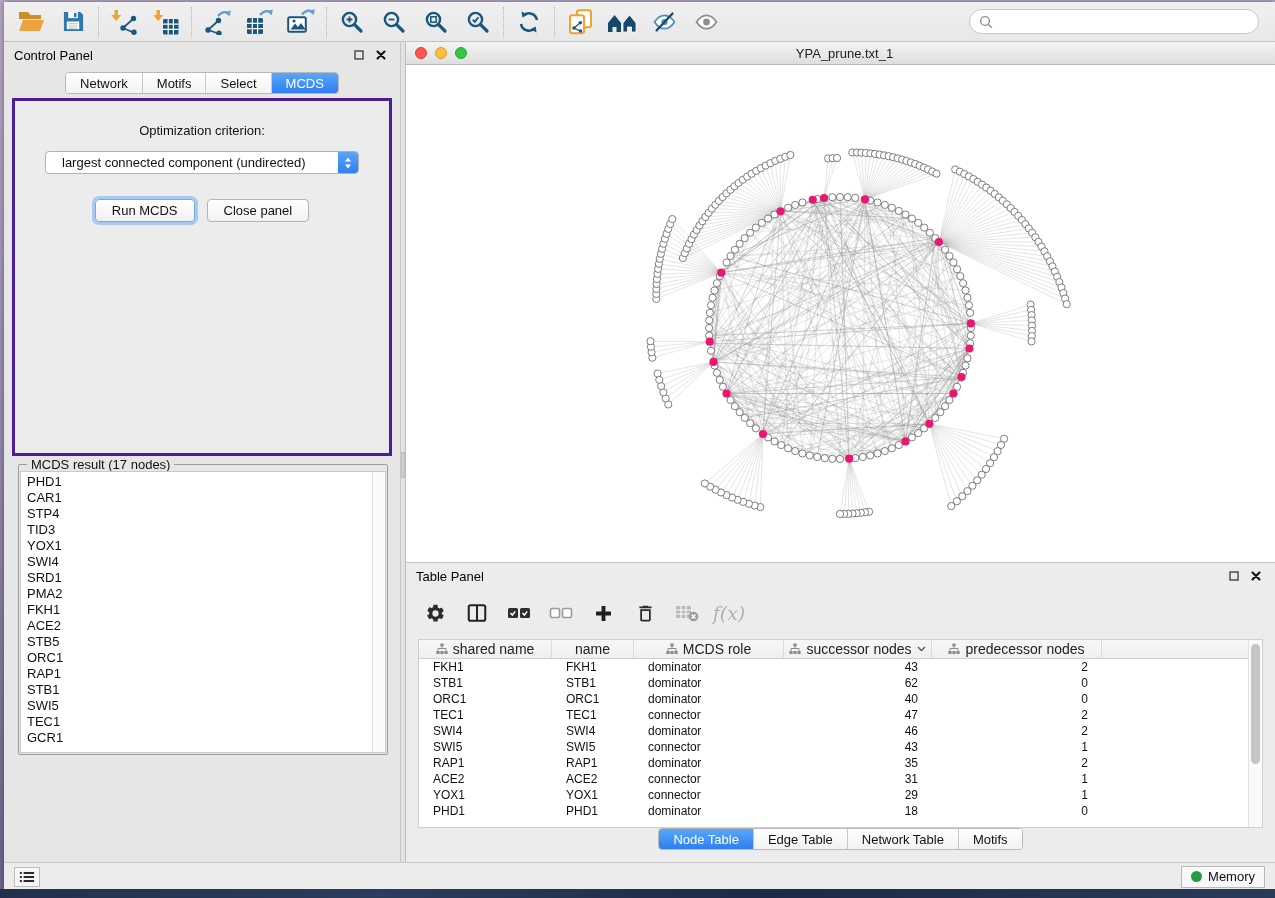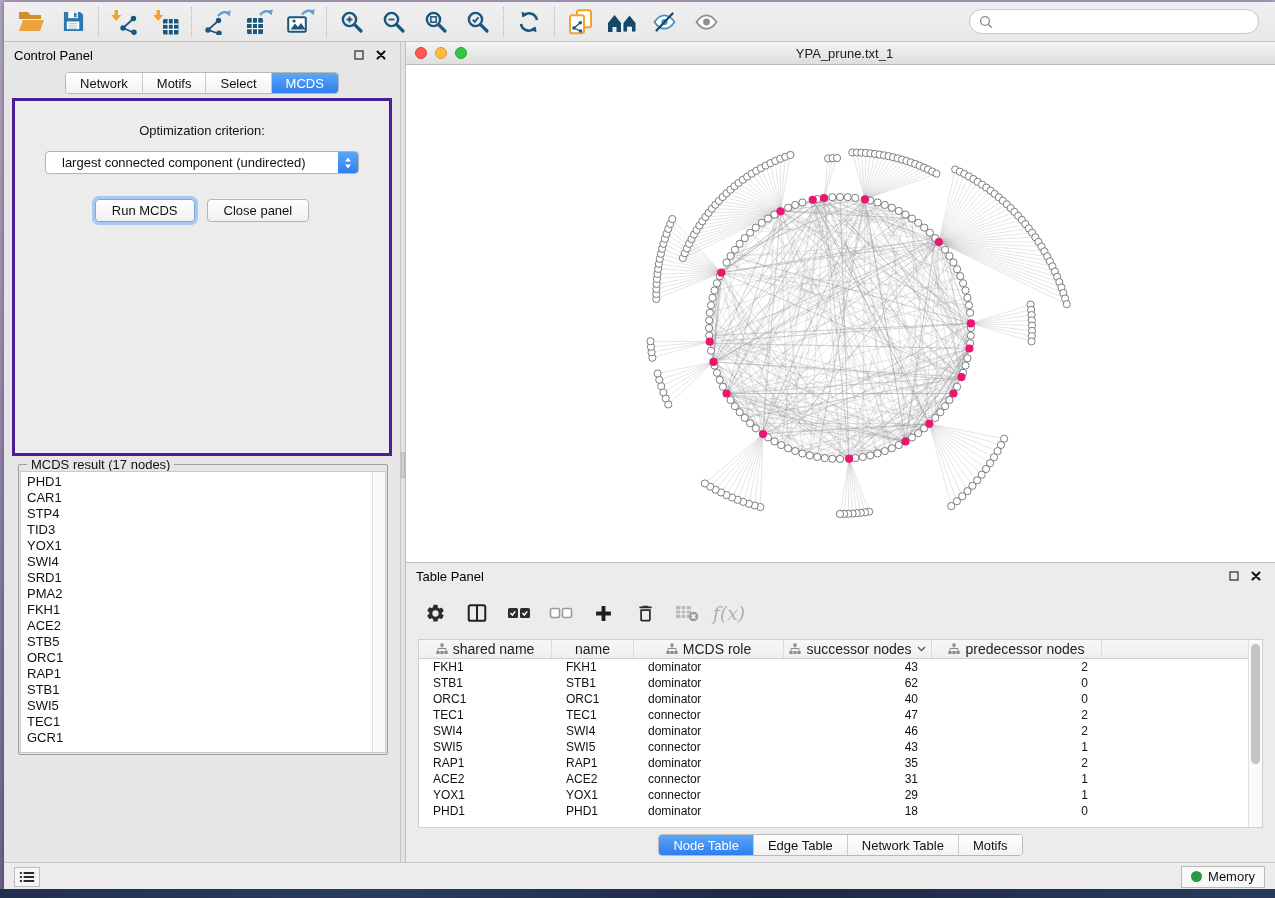--- a/index.html
+++ b/index.html
@@ -91,21 +91,21 @@
   .tgrid { flex:1; display:flex; flex-direction:column; }
   .thead { display:flex; background:linear-gradient(#f7f7f7,#efefef); border-bottom:1px solid #cfcfcf; height:19px; flex:0 0 auto; }
   .thcell { display:flex; align-items:center; justify-content:center; gap:5px; font-size:14px; color:#222;
     border-right:1px solid #dcdcdc; height:100%; }
   .trow { display:flex; height:16px; flex:0 0 auto; }
   .tcell { font-size:12px; color:#111; display:flex; align-items:center; padding-left:14px; height:100%; }
   .tcell.num { justify-content:flex-end; padding-right:14px; padding-left:0; }
   .c0 { width:133px; } .c1 { width:82px; } .c2 { width:150px; } .c3 { width:148px; } .c4 { width:170px; } .cf { flex:1; }
   .vscroll { width:14px; background:#fafafa; border-left:1px solid #e0e0e0; position:relative; flex:0 0 auto; }
   .vthumb { position:absolute; left:2px; right:2px; top:4px; height:120px; background:#c4c4c4; border-radius:5px; }
-  .tp-tabs { height:34px; display:flex; justify-content:center; align-items:center; flex:0 0 auto; }
+  .tp-tabs { height:34px; display:flex; justify-content:center; align-items:flex-start; flex:0 0 auto; }
 
   
   .statusbar { height:28px; border-top:1px solid #c6c6c6; background:#ececec; display:flex; align-items:center;
     padding:0 10px; flex:0 0 auto; }
   .hist-btn { width:26px; height:20px; background:#f6f6f6; border:1px solid #bdbdbd; display:flex; align-items:center; justify-content:center; }
   .memory-btn { margin-left:auto; height:22px; background:#f8f8f8; border:1px solid #b9b9b9; display:flex;
     align-items:center; gap:6px; padding:0 9px; font-size:13px; color:#111; }
   .memdot { width:11px; height:11px; border-radius:50%; background:#259b43; }
 </style>
 </head>

